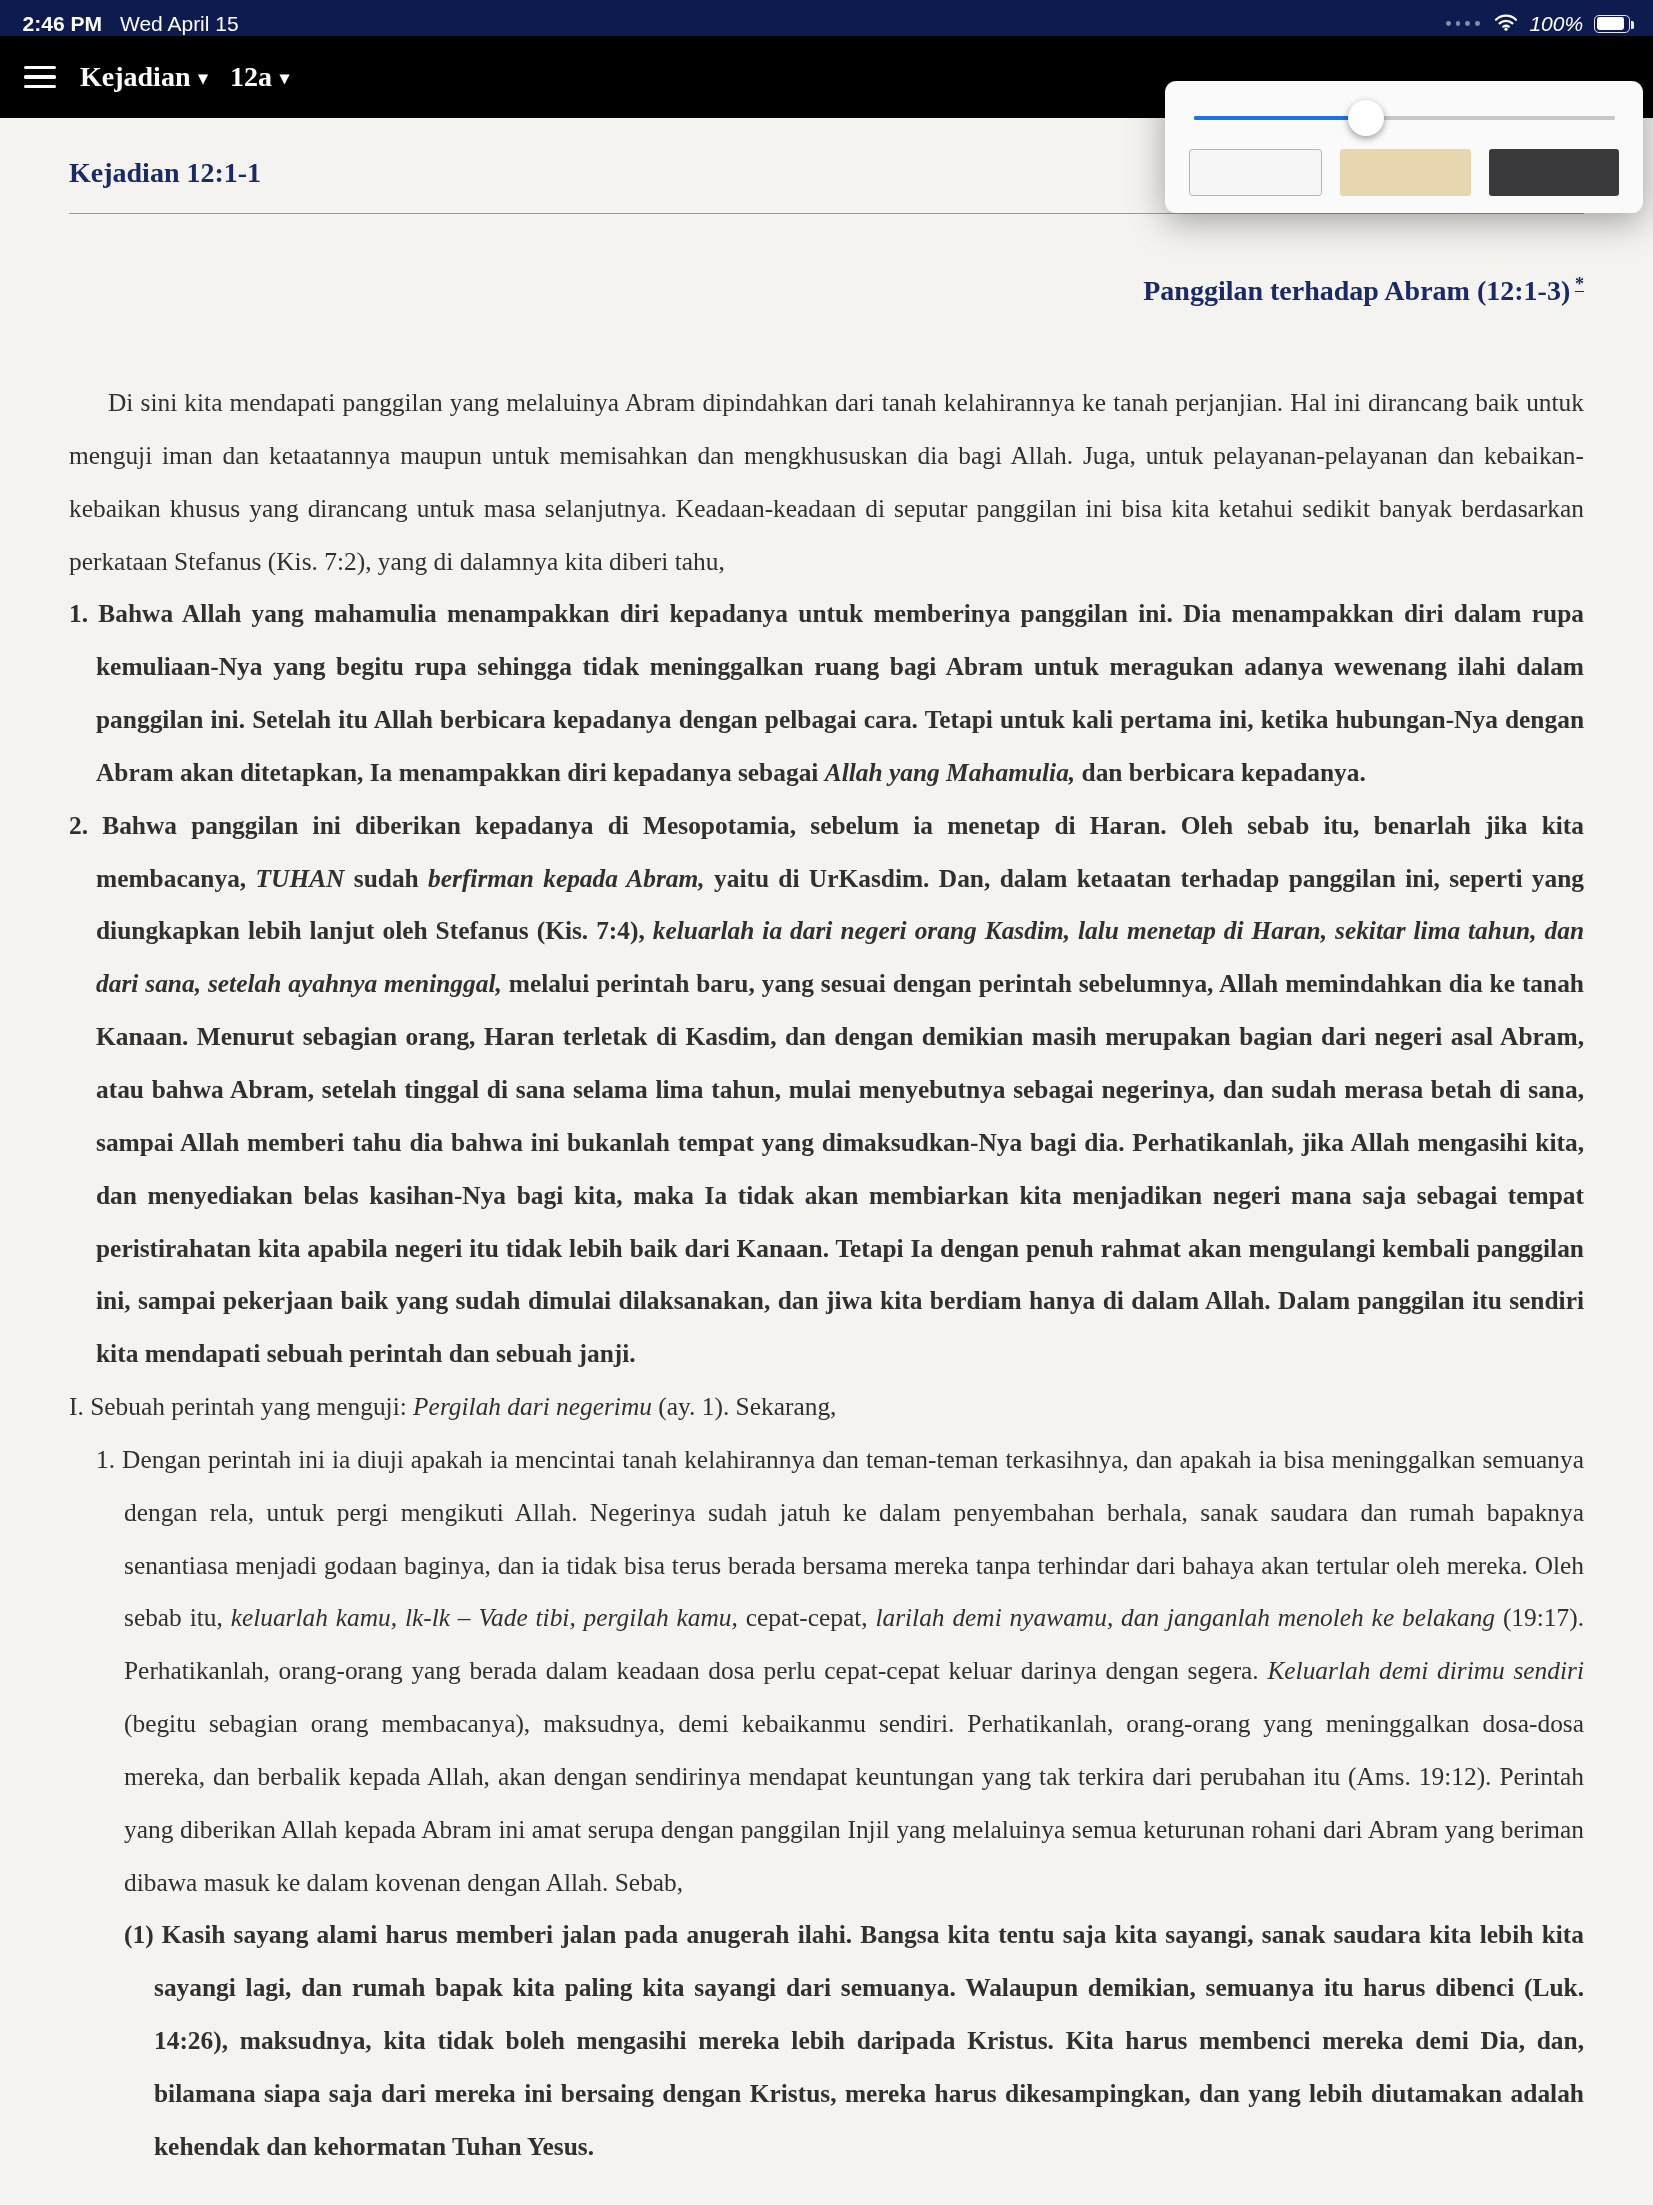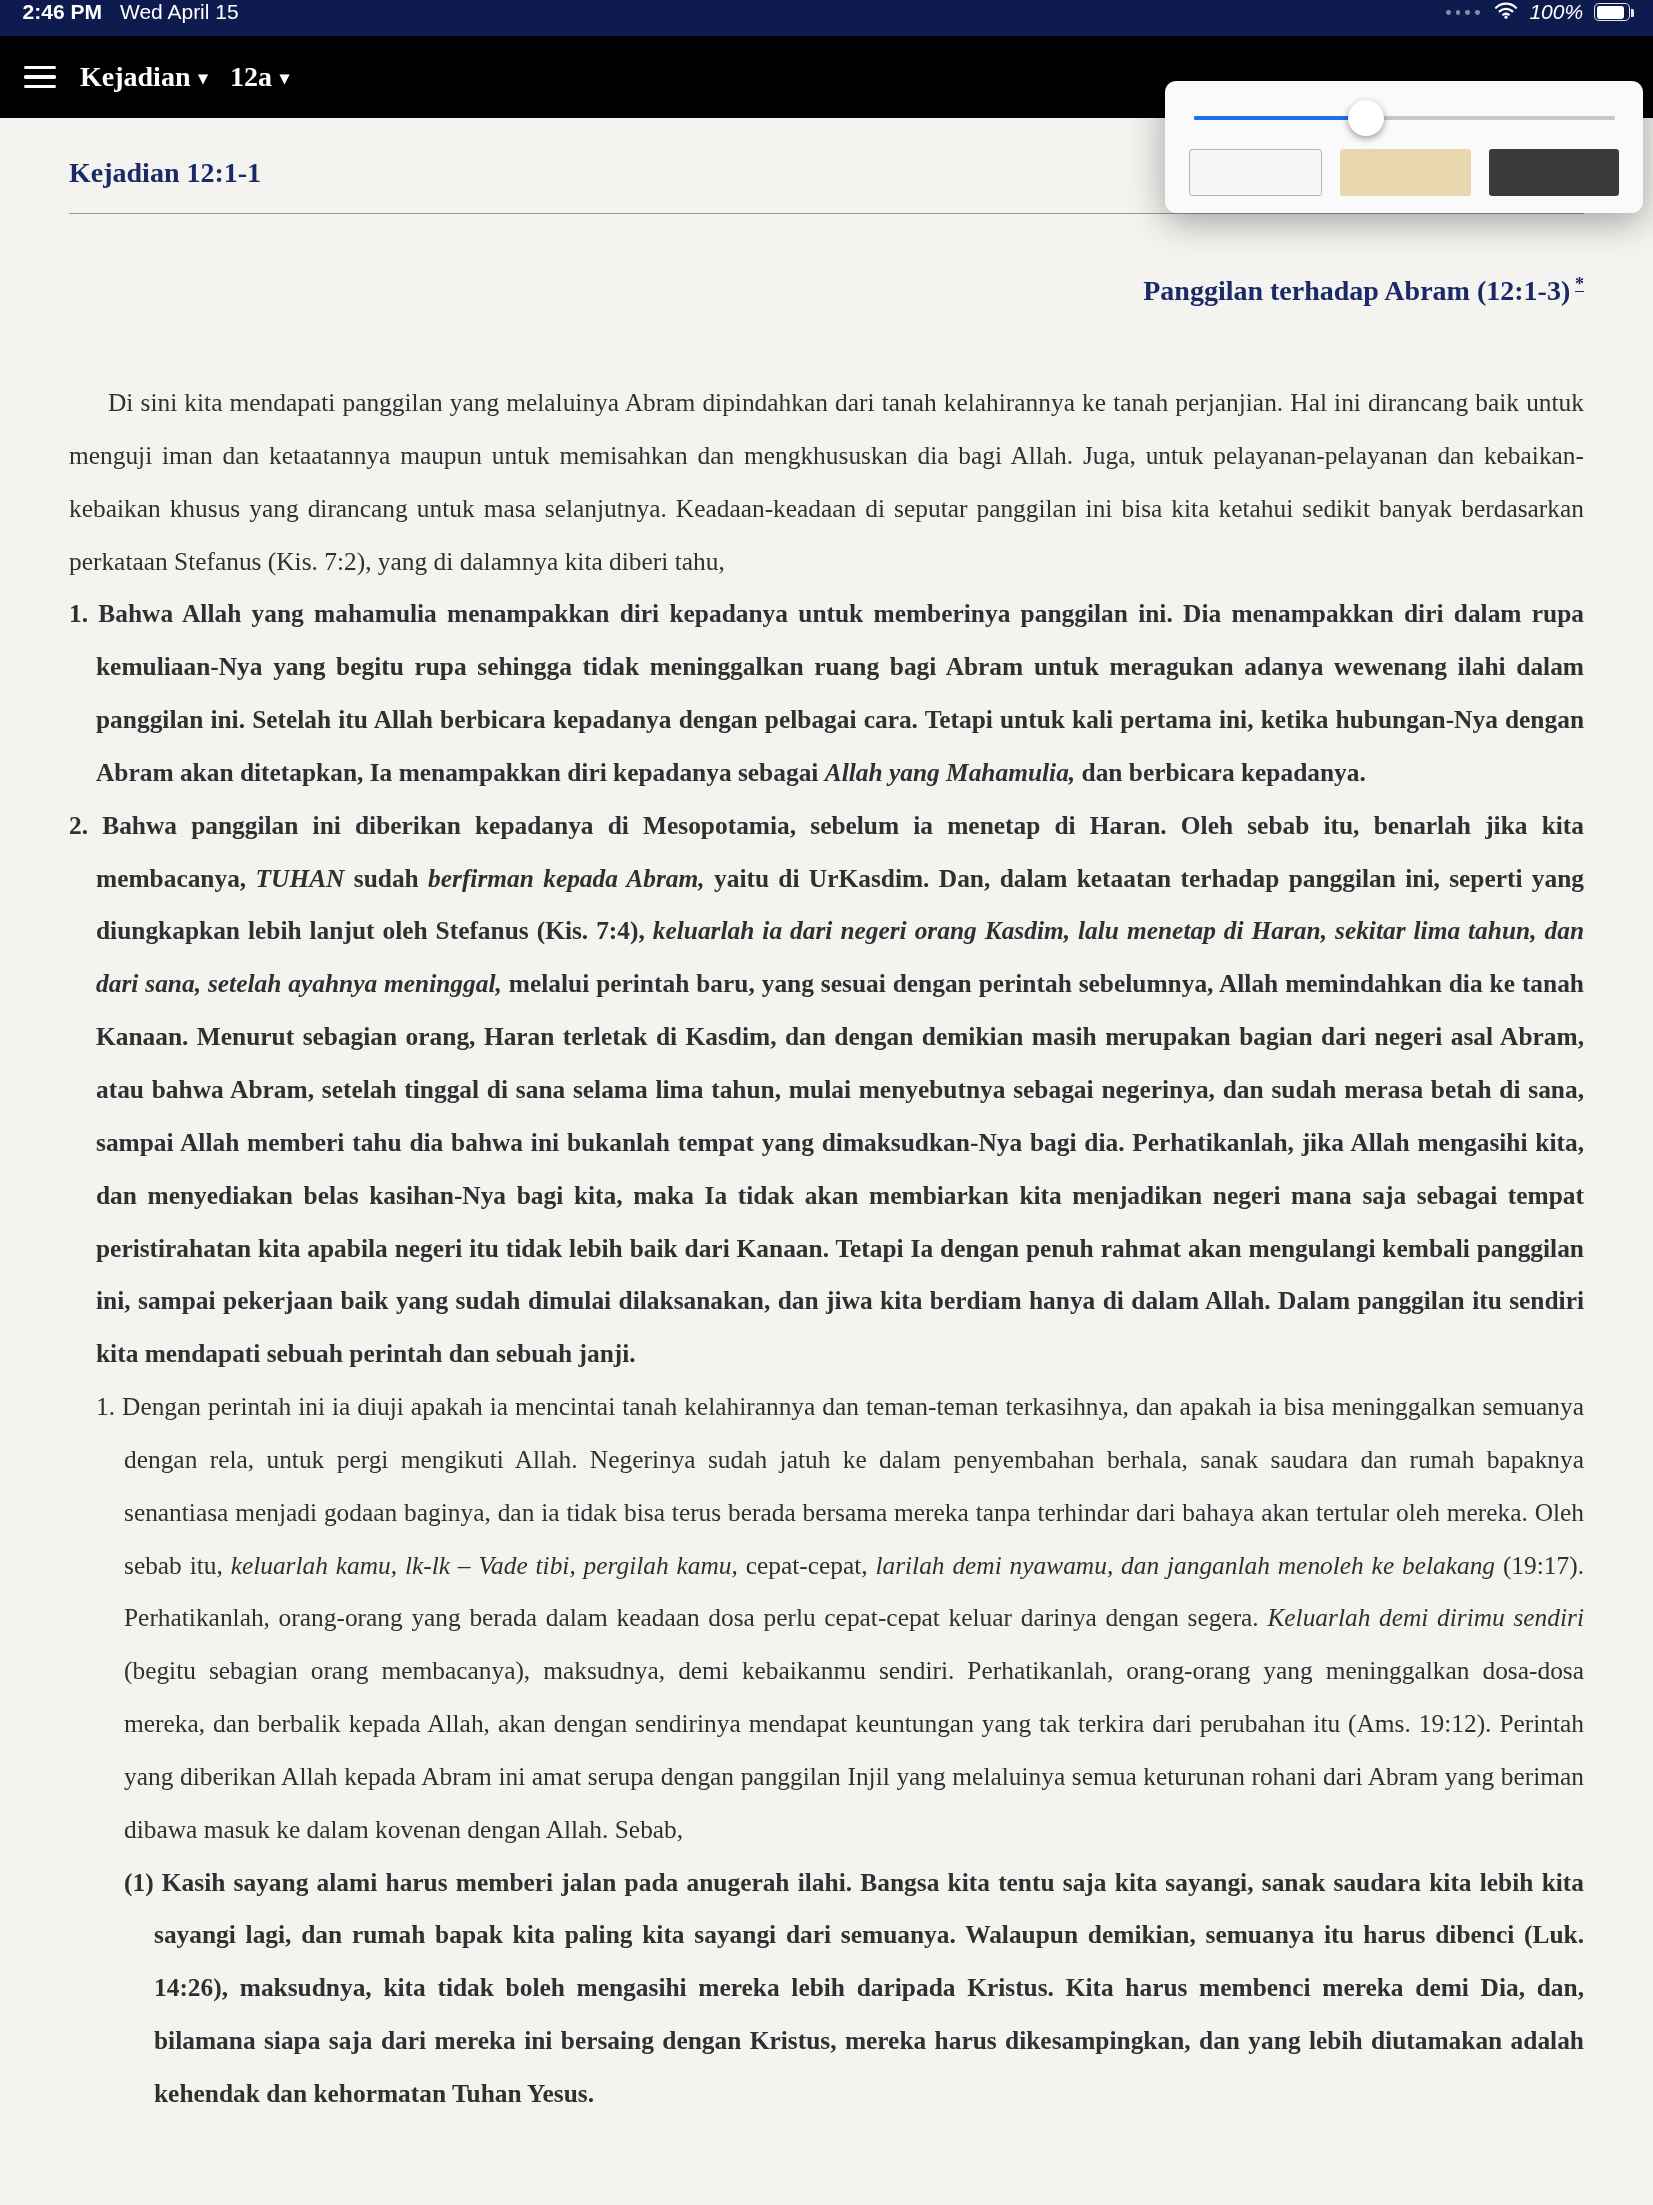--- a/index.html
+++ b/index.html
@@ -7,21 +7,21 @@
   body {
     font-family:"Liberation Serif", serif;
     background:#f4f3f0;
     overflow:hidden;
   }
   .screen { position:relative; width:1653px; height:2205px; overflow:hidden; background:#f4f3f0; }
 
   
   .statusbar {
     height:36px; background:#0d1b4e; color:#fff;
-    display:flex; justify-content:space-between; align-items:flex-start;
+    display:flex; justify-content:space-between; align-items:flex-end;
     padding:0 22.6px;
     font-family:"Liberation Sans", sans-serif;
     font-size:21px;
   }
   .sb-left { display:flex; gap:18px; align-items:center; }
   .sb-time { font-weight:bold; }
   .sb-date { font-weight:normal; }
   .sb-right { display:flex; gap:11.3px; align-items:center; }
   .cell-dots { display:flex; gap:4.8px; margin-right:3.2px; }
   .cell-dots i { width:4.8px; height:4.8px; border-radius:50%; background:rgba(255,255,255,.5); }
@@ -133,20 +133,21 @@
   <main class="content">
     <h2 class="passage-title">Kejadian 12:1-1</h2>
     <hr class="rule">
     <h1 class="heading">
       <span>Panggilan terhadap Abram (12:1-3)</span><sup>*</sup>
     </h1>
     <div class="article">
         <p class="para indent"><span>Di sini kita mendapati panggilan yang melaluinya Abram dipindahkan dari tanah kelahirannya ke tanah perjanjian. Hal ini dirancang baik untuk menguji iman dan ketaatannya maupun untuk memisahkan dan mengkhususkan dia bagi Allah. Juga, untuk pelayanan-pelayanan dan kebaikan-kebaikan khusus yang dirancang untuk masa selanjutnya. Keadaan-keadaan di seputar panggilan ini bisa kita ketahui sedikit banyak berdasarkan perkataan Stefanus (Kis. 7:2), yang di dalamnya kita diberi tahu,</span></p>
         <p class="para hang1"><span>1. Bahwa Allah yang mahamulia menampakkan diri kepadanya untuk memberinya panggilan ini. Dia menampakkan diri dalam rupa kemuliaan-Nya yang begitu rupa sehingga tidak meninggalkan ruang bagi Abram untuk meragukan adanya wewenang ilahi dalam panggilan ini. Setelah itu Allah berbicara kepadanya dengan pelbagai cara. Tetapi untuk kali pertama ini, ketika hubungan-Nya dengan Abram akan ditetapkan, Ia menampakkan diri kepadanya sebagai </span><span class="it">Allah yang Mahamulia,</span><span> dan berbicara kepadanya.</span></p>
         <p class="para hang1"><span>2. Bahwa panggilan ini diberikan kepadanya di Mesopotamia, sebelum ia menetap di Haran. Oleh sebab itu, benarlah jika kita membacanya, </span><span class="it">TUHAN</span><span> sudah </span><span class="it">berfirman kepada Abram,</span><span> yaitu di UrKasdim. Dan, dalam ketaatan terhadap panggilan ini, seperti yang diungkapkan lebih lanjut oleh Stefanus (Kis. 7:4), </span><span class="it">keluarlah ia dari negeri orang Kasdim, lalu menetap di Haran, sekitar lima tahun, dan dari sana, setelah ayahnya meninggal,</span><span> melalui perintah baru, yang sesuai dengan perintah sebelumnya, Allah memindahkan dia ke tanah Kanaan. Menurut sebagian orang, Haran terletak di Kasdim, dan dengan demikian masih merupakan bagian dari negeri asal Abram, atau bahwa Abram, setelah tinggal di sana selama lima tahun, mulai menyebutnya sebagai negerinya, dan sudah merasa betah di sana, sampai Allah memberi tahu dia bahwa ini bukanlah tempat yang dimaksudkan-Nya bagi dia. Perhatikanlah, jika Allah mengasihi kita, dan menyediakan belas kasihan-Nya bagi kita, maka Ia tidak akan membiarkan kita menjadikan negeri mana saja sebagai tempat peristirahatan kita apabila negeri itu tidak lebih baik dari Kanaan. Tetapi Ia dengan penuh rahmat akan mengulangi kembali panggilan ini, sampai pekerjaan baik yang sudah dimulai dilaksanakan, dan jiwa kita berdiam hanya di dalam Allah. Dalam panggilan itu sendiri kita mendapati sebuah perintah dan sebuah janji.</span></p>
+        <p class="para flush"><span>I. Sebuah perintah yang menguji: </span><span class="it">Pergilah dari negerimu</span><span> (ay. 1). Sekarang,</span></p>
         <p class="para hang2"><span>1. Dengan perintah ini ia diuji apakah ia mencintai tanah kelahirannya dan teman-teman terkasihnya, dan apakah ia bisa meninggalkan semuanya dengan rela, untuk pergi mengikuti Allah. Negerinya sudah jatuh ke dalam penyembahan berhala, sanak saudara dan rumah bapaknya senantiasa menjadi godaan baginya, dan ia tidak bisa terus berada bersama mereka tanpa terhindar dari bahaya akan tertular oleh mereka. Oleh sebab itu, </span><span class="it">keluarlah kamu, lk-lk – Vade tibi, pergilah kamu,</span><span> cepat-cepat, </span><span class="it">larilah demi nyawamu, dan janganlah menoleh ke belakang</span><span> (19:17). Perhatikanlah, orang-orang yang berada dalam keadaan dosa perlu cepat-cepat keluar darinya dengan segera. </span><span class="it">Keluarlah demi dirimu sendiri</span><span> (begitu sebagian orang membacanya), maksudnya, demi kebaikanmu sendiri. Perhatikanlah, orang-orang yang meninggalkan dosa-dosa mereka, dan berbalik kepada Allah, akan dengan sendirinya mendapat keuntungan yang tak terkira dari perubahan itu (Ams. 19:12). Perintah yang diberikan Allah kepada Abram ini amat serupa dengan panggilan Injil yang melaluinya semua keturunan rohani dari Abram yang beriman dibawa masuk ke dalam kovenan dengan Allah. Sebab,</span></p>
         <p class="para hang3"><span>(1) Kasih sayang alami harus memberi jalan pada anugerah ilahi. Bangsa kita tentu saja kita sayangi, sanak saudara kita lebih kita sayangi lagi, dan rumah bapak kita paling kita sayangi dari semuanya. Walaupun demikian, semuanya itu harus dibenci (Luk. 14:26), maksudnya, kita tidak boleh mengasihi mereka lebih daripada Kristus. Kita harus membenci mereka demi Dia, dan, bilamana siapa saja dari mereka ini bersaing dengan Kristus, mereka harus dikesampingkan, dan yang lebih diutamakan adalah kehendak dan kehormatan Tuhan Yesus.</span></p>
       </div>
   </main>
 
   <div class="popover">
     <div class="slider">
       <div class="track"></div>
       <div class="fill" style="width: 41%; background: rgb(26, 115, 232);"></div>
       <div class="thumb" style="left: 41%;"></div>

